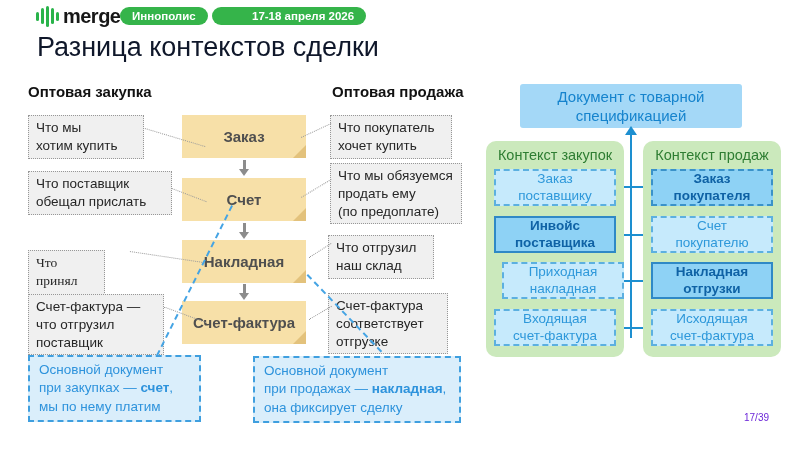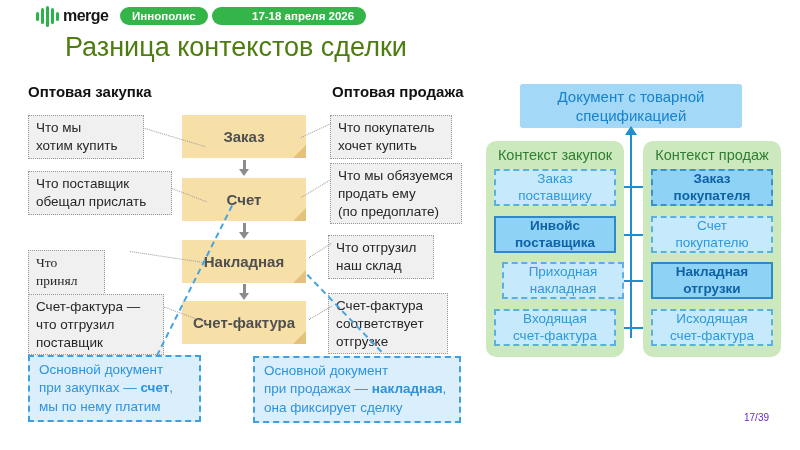--- a/index.html
+++ b/index.html
@@ -8,26 +8,26 @@
     font-family:"Liberation Sans", sans-serif; overflow:hidden;
   }
 
   
   .logo { position:absolute; left:36px; top:4px; display:flex; align-items:center; }
   .logo-icon { display:flex; align-items:center; gap:1.5px; height:24px; margin-right:4px; }
   .logo-icon i { display:block; width:3.4px; background:#29b34a; border-radius:2px; }
   .logo-icon i:nth-child(1){height:9px;} .logo-icon i:nth-child(2){height:16px;}
   .logo-icon i:nth-child(3){height:21px;} .logo-icon i:nth-child(4){height:16px;}
   .logo-icon i:nth-child(5){height:9px;}
-  .logo-text { font-size:16px; font-weight:bold; color:#171717; letter-spacing:-0.5px; }
+  .logo-text { font-size:20px; font-weight:bold; color:#171717; letter-spacing:-0.5px; }
   .badge { position:absolute; top:7px; background:#35b44a; color:#fff; font-size:11.5px;
     font-weight:bold; padding:3px 12px; border-radius:11px; white-space:nowrap; }
   .badge-loc { left:120px; } .badge-date { left:212px;padding-left:40px; }
 
-  .page-title { position:absolute; left:37px; top:32px; font-size:27px; color:#4d7c0f;margin-left:28px; }
+  .page-title { position:absolute; left:37px; top:32px; font-size:27px; color:#0f172a; }
 
   .col-header { position:absolute; font-size:15px; font-weight:bold; color:#111; }
   .col-header.purchase { left:28px; top:83px; }
   .col-header.sale { left:332px; top:83px; }
 
   
   .graybox { position:absolute; box-sizing:border-box; background:#f0f0f0;
     border:1px dotted #979797; padding:3px 7px; font-size:13.5px; line-height:1.32;
     color:#262626; white-space:pre-line; }
 

